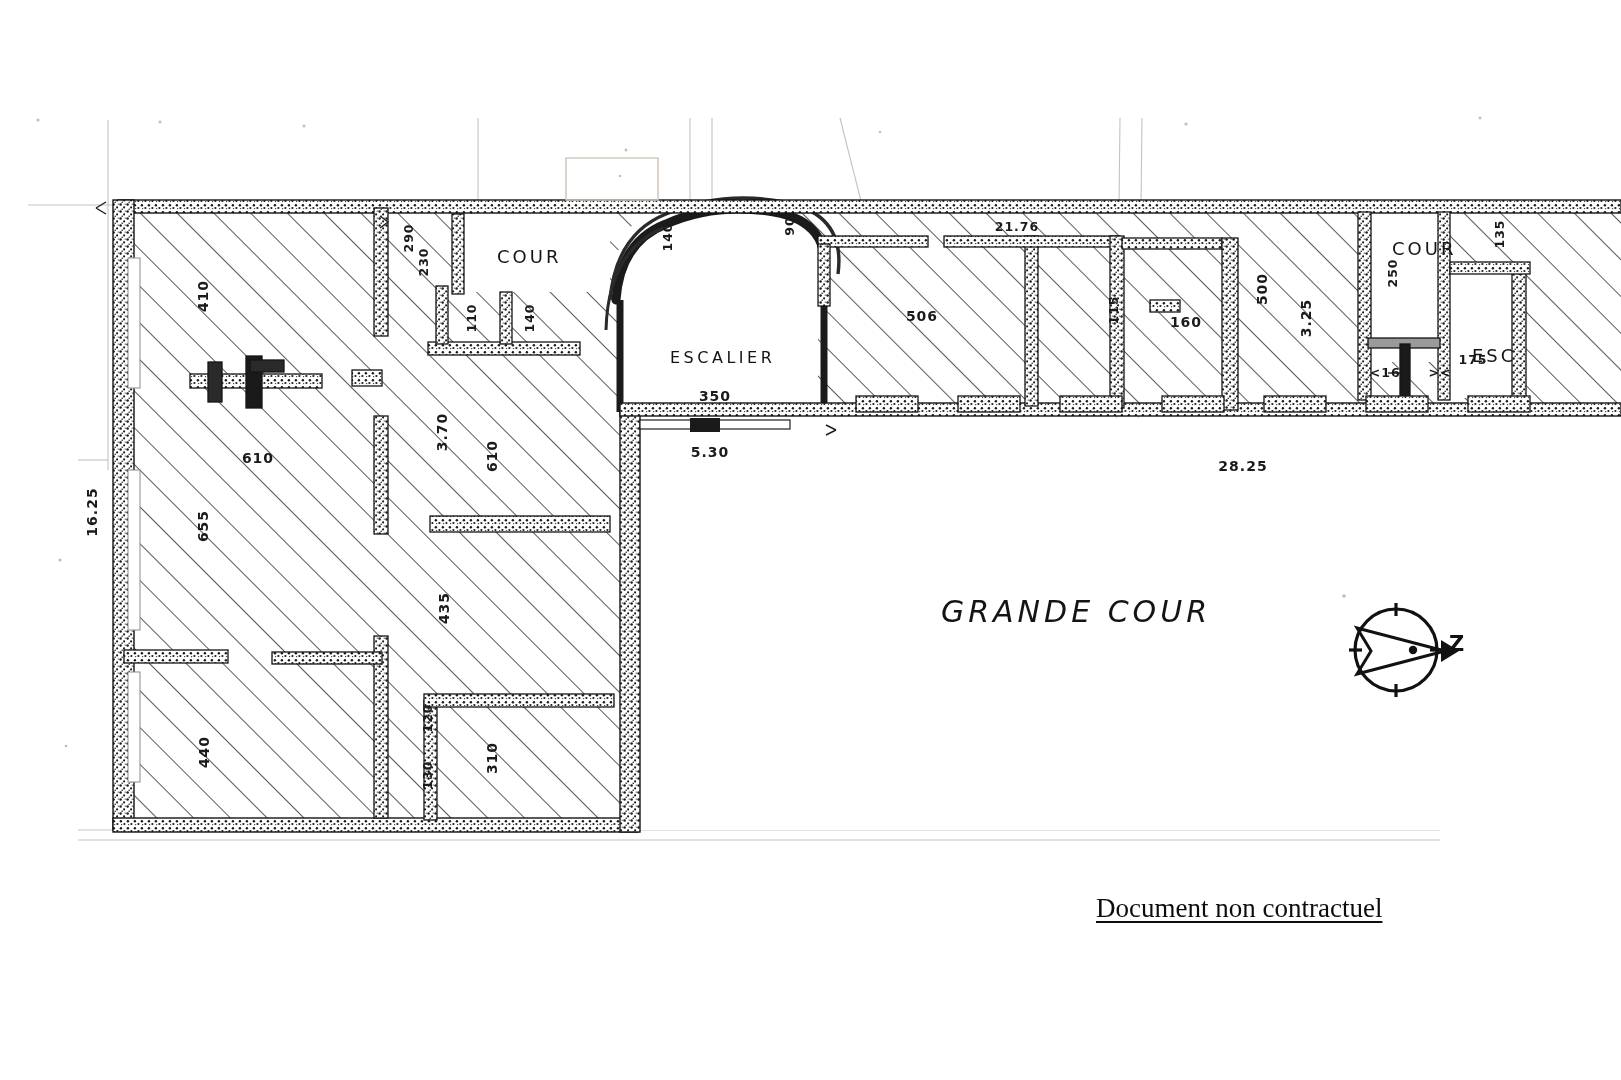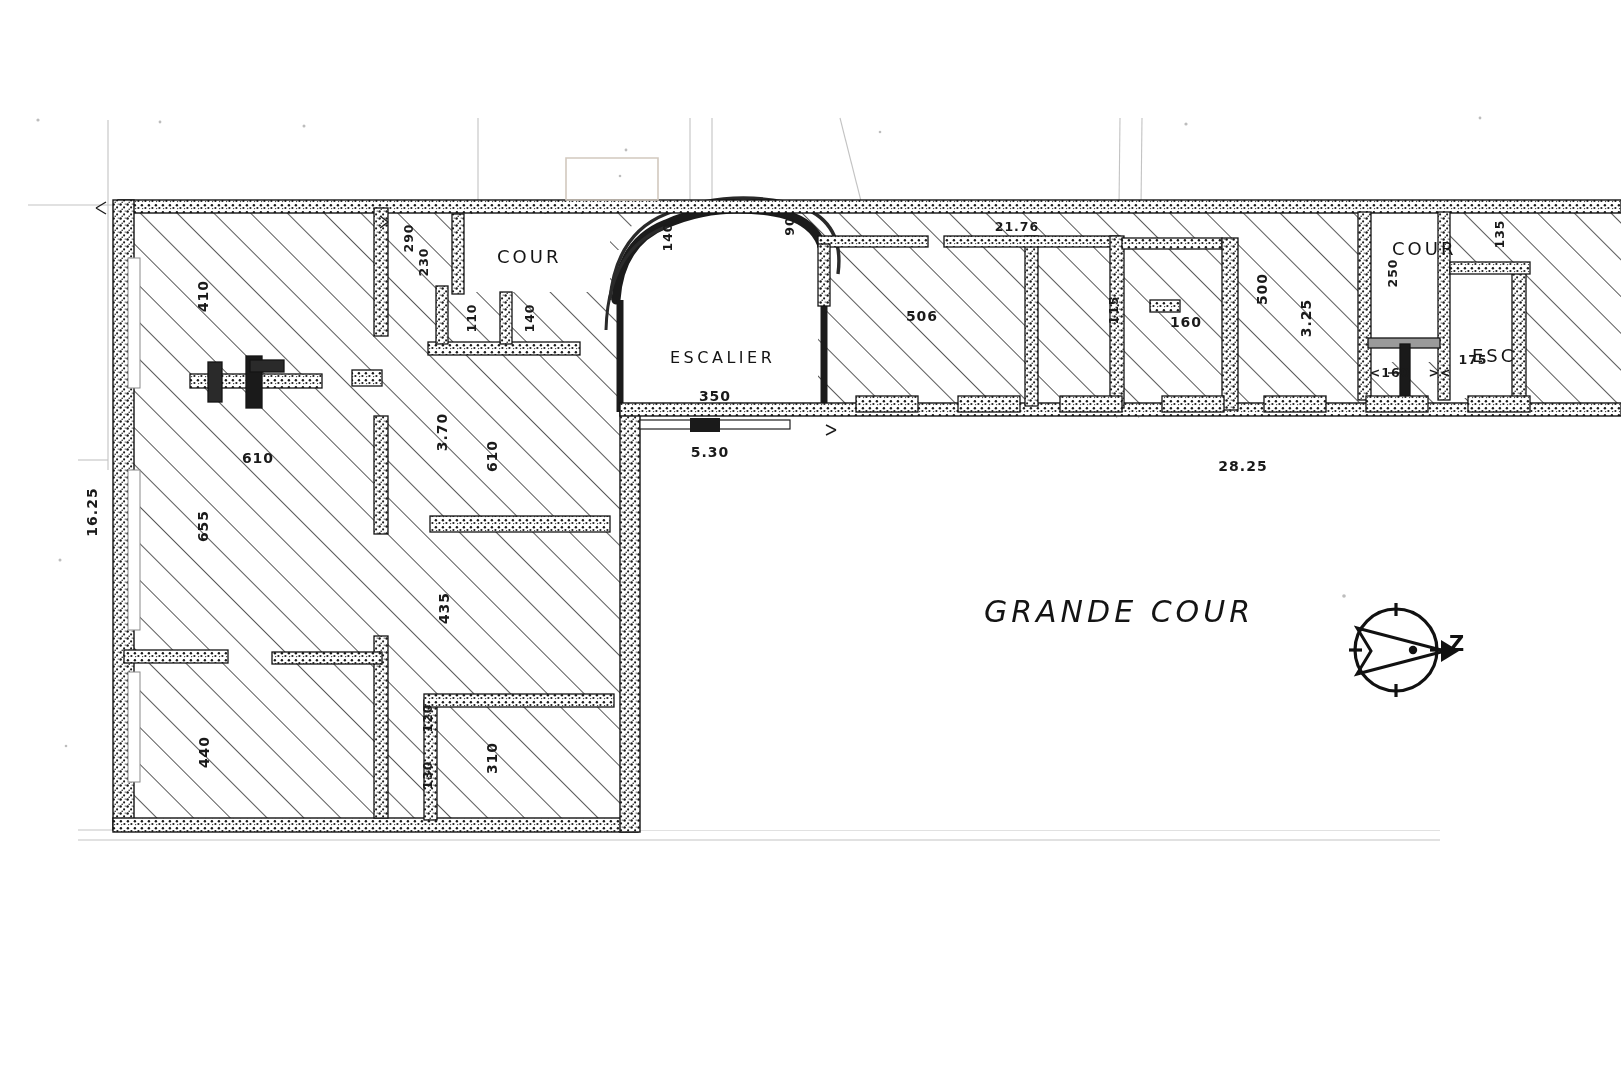--- a/index.html
+++ b/index.html
@@ -232,21 +232,21 @@
 
       <g stroke="#d2c9be" stroke-width="1.6" fill="none">
         <path d="M566,158 h92 v42 h-92 Z"></path>
       </g>
     </svg>
   </div>
 
   <div id="anno-layer">
       <div class="anno room-label" style="left: 497px; top: 248px;">COUR</div>
       <div class="anno room-label mid" style="left: 670px; top: 350px;">ESCALIER</div>
-      <div class="anno room-label big" style="left: 941px; top: 597px; margin-left: 43px;">GRANDE COUR</div>
+      <div class="anno room-label big" style="left: 941px; top: 597px;">GRANDE COUR</div>
       <div class="anno room-label" style="left: 1392px; top: 240px;">COUR</div>
       <div class="anno room-label" style="left: 1461px; top: 347px; margin-left: 11px;">ESC</div>
       <div class="anno dim rot90c" style="left: 92px; top: 512px;">16.25</div>
       <div class="anno dim rot90c" style="left: 203px; top: 296px;">410</div>
       <div class="anno dim" style="left: 258px; top: 458px; transform: translate(-50%, -50%);">610</div>
       <div class="anno dim rot90c" style="left: 203px; top: 526px;">655</div>
       <div class="anno dim rot90c" style="left: 204px; top: 752px;">440</div>
       <div class="anno dim-sm rot90c" style="left: 409px; top: 238px;">290</div>
       <div class="anno dim-sm rot90c" style="left: 424px; top: 262px;">230</div>
       <div class="anno dim-sm rot90c" style="left: 472px; top: 318px;">110</div>
@@ -282,14 +282,15 @@
       <line x1="55" y1="84" x2="55" y2="97" stroke="#111" stroke-width="3.2"></line>
       <line x1="8" y1="50" x2="21" y2="50" stroke="#111" stroke-width="3.2"></line>
       <line x1="89" y1="50" x2="102" y2="50" stroke="#111" stroke-width="3.2"></line>
       <path d="M16,28 L104,51 L16,74 L30,51 Z" fill="none" stroke="#111" stroke-width="3"></path>
       <circle cx="72" cy="50" r="4.2" fill="#111"></circle>
       <path d="M100,40 L118,51 L100,62 Z" fill="#111"></path>
     </svg>
     <span class="zlab">Z</span>
   </div>
 
+  <div id="caption">Document non contractuel</div>
 
 </div>
 
 </body></html>

